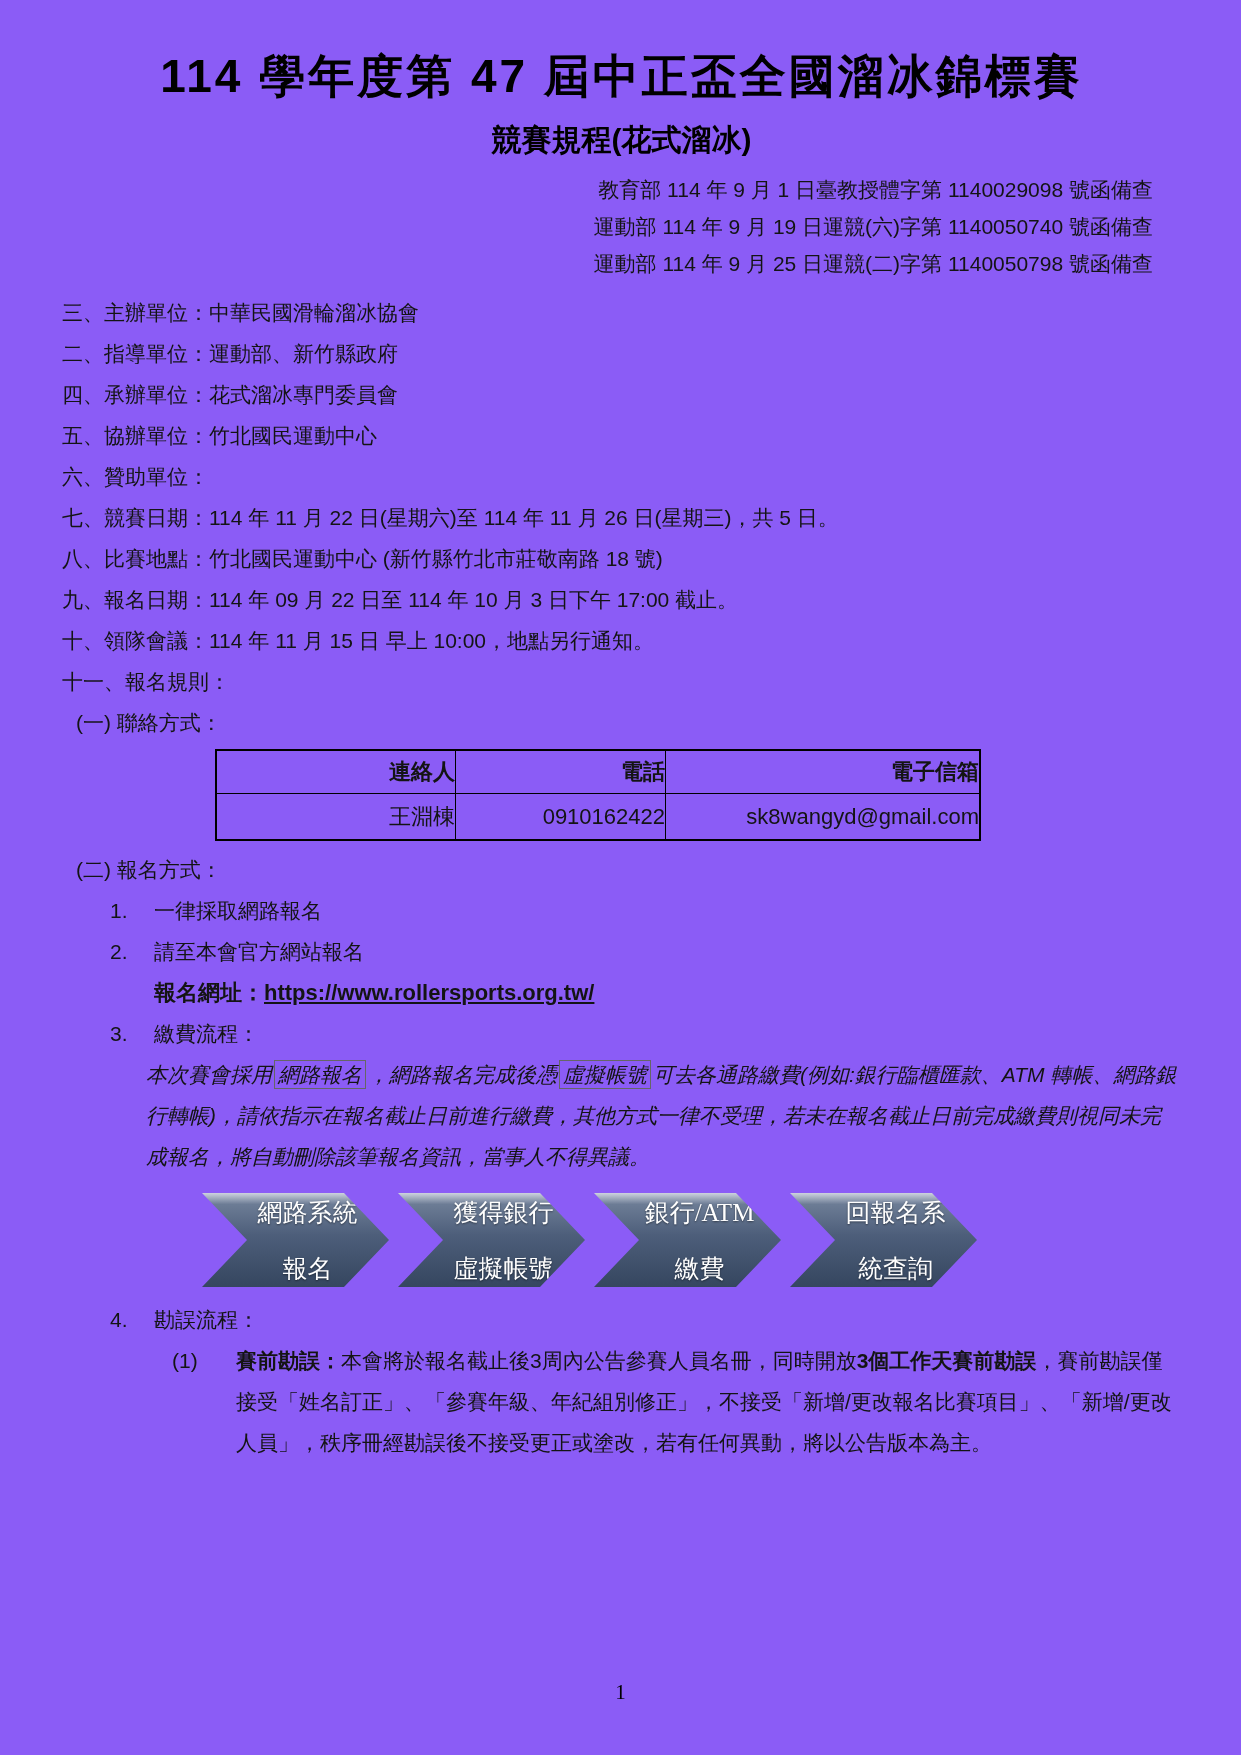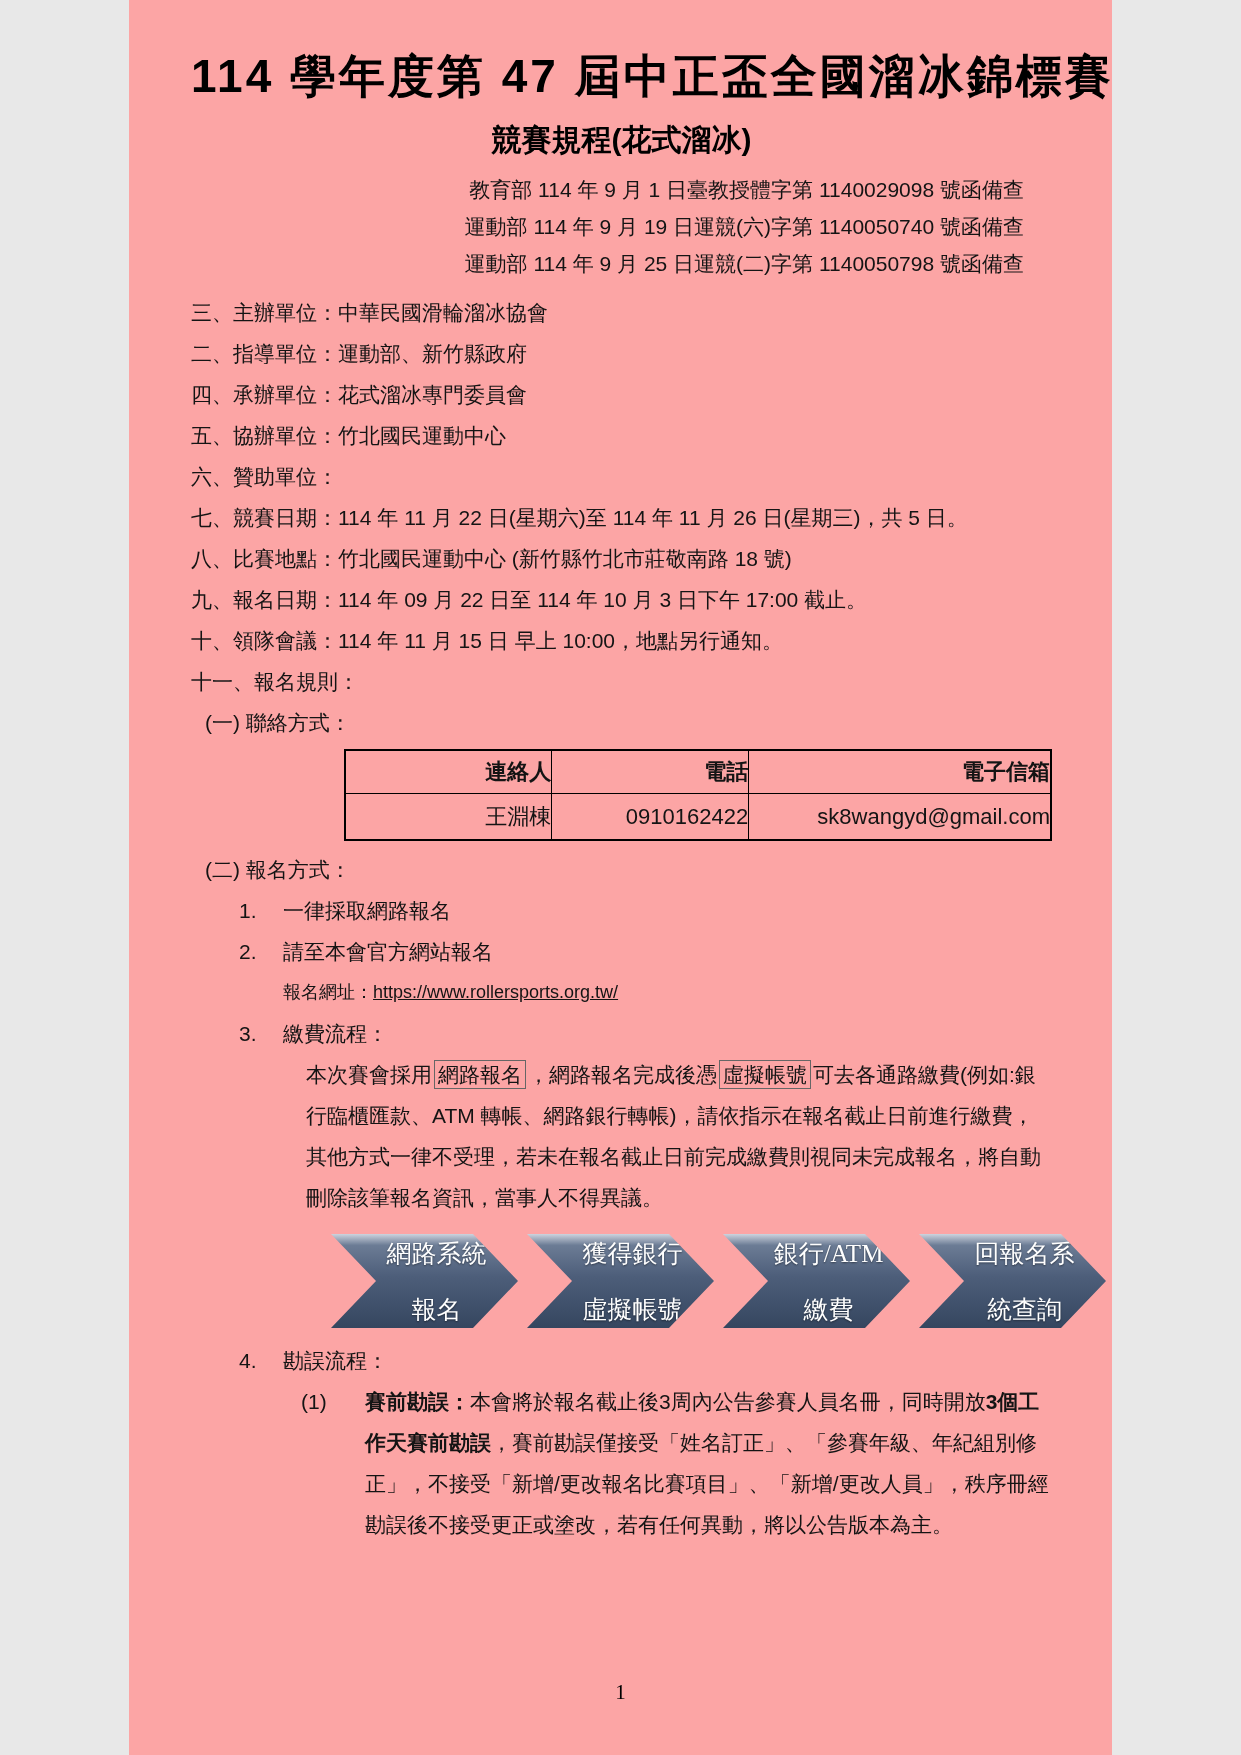--- a/index.html
+++ b/index.html
@@ -1,17 +1,17 @@
 <!DOCTYPE html>
 <html style="--chev_grad_1: #cdd3de; --chev_grad_2: #6c7c95; --chev_grad_3: #4d5e7a; --chev_grad_4: #35465f;"><head>
 <meta charset="utf-8">
 <style>
   html,body { margin:0; padding:0; background:#e8e8e8; }
   .page {
-    width:983px; height:1755px; margin:0 auto; background:#fca5a5;
+    width:1241px; height:1755px; margin:0 auto; background:#8b5cf6;
     position:relative; box-sizing:border-box; overflow:hidden;
     font-family:"Liberation Sans","DejaVu Sans",sans-serif;
     color:#141414;
   }
   .content { padding:46px 60px 0 62px; }
 
   .doc-title {
     margin:0 0 12px 0; text-align:center;
     font-size:46px; font-weight:700; letter-spacing:3px; color:#000;
     white-space:nowrap;
@@ -25,21 +25,21 @@
     font-size:21px; line-height:37px;
   }
 
   .item { display:flex; font-size:21px; line-height:41px; }
   .lead { white-space:pre; flex:none; }
   .cont { flex:1; min-width:0; }
   .sub1 { margin-left:14px; }
 
   .numlist { margin-left:48px; }
   .num-item .lead { width:44px; }
-  .plain-indent { margin-left:92px; font-size:18px; line-height:41px; }
+  .plain-indent { margin-left:92px; font-size:22px; line-height:41px;font-weight:bold; }
   .para { margin-left:92px; font-size:21px; line-height:41px; }
 
   .boxed {
     border:1px solid #666; padding:0 3px; margin:0 2px;
     display:inline-block; line-height:27px;
   }
   .url-link { color:#141414; text-decoration:underline; }
 
   .flow {
     display:flex; gap:9px; margin:16px 0 12px 140px; height:94px;
@@ -176,21 +176,21 @@
 
       <div class="plain-indent" style="margin-left:44px;">
         <span>報名網址：</span><a class="url-link" href="#">https://www.rollersports.org.tw/</a>
       </div>
 
       <div class="item num-item">
         <span class="lead">3.</span>
         <div class="cont">繳費流程：</div>
       </div>
 
-      <div class="para" style="margin-left:67px;">
+      <div class="para" style="margin-left:36px;font-style:italic;">
         <span>本次賽會採用</span><span class="boxed">網路報名</span><span>，網路報名完成後憑</span><span class="boxed">虛擬帳號</span><span>可去各通路繳費(例如:銀行臨櫃匯款、ATM 轉帳、網路銀行轉帳)，請依指示在報名截止日前進行繳費，其他方式一律不受理，若未在報名截止日前完成繳費則視同未完成報名，將自動刪除該筆報名資訊，當事人不得異議。</span>
       </div>
 
       <div class="flow" style="margin-left:92px;">
         <div class="chev">
           <div>網路系統</div>
           <div>報名</div>
         </div>
         <div class="chev">
           <div>獲得銀行</div>

